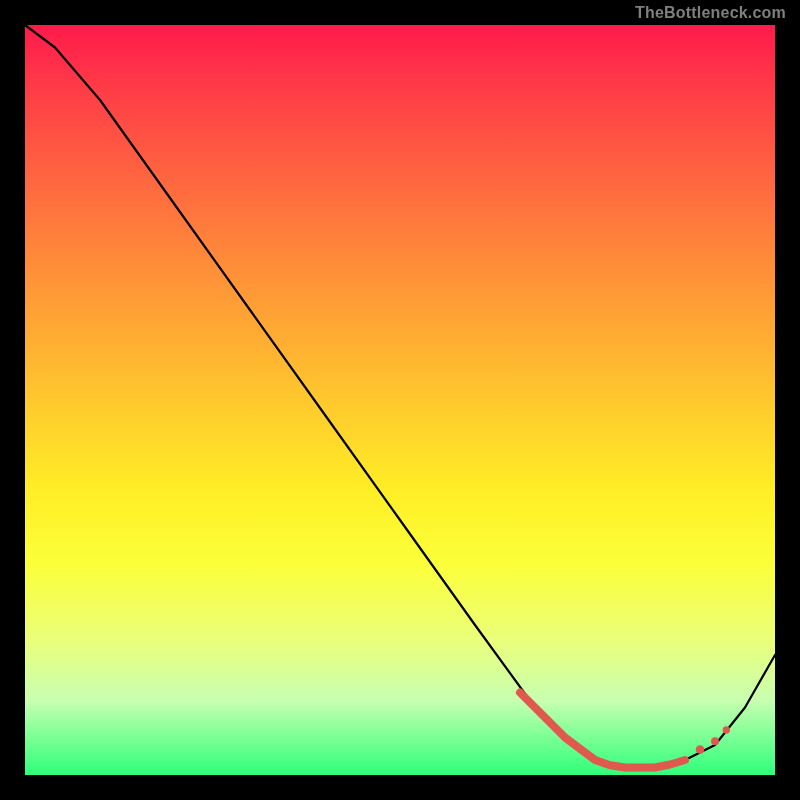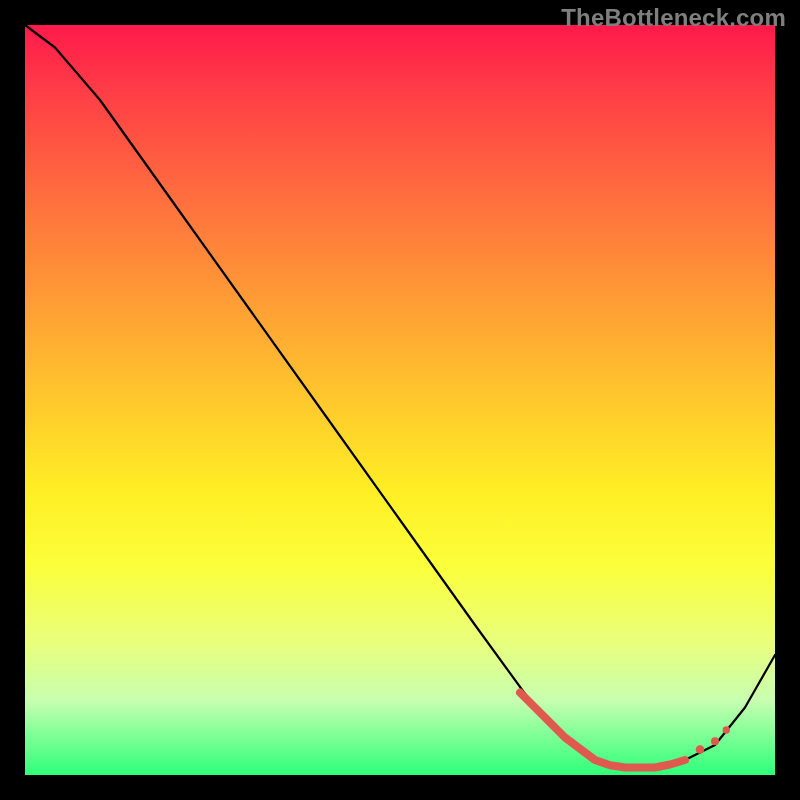--- a/index.html
+++ b/index.html
@@ -15,21 +15,21 @@
     position: relative;
     width: 800px;
     height: 800px;
     background: #000000;
   }
   .attribution {
     position: absolute;
     top: 4px;
     right: 14px;
     color: #7f7f7f;
-    font-size: 24px;
+    font-size: 16px;
     font-weight: 600;
     letter-spacing: 0.2px;
     z-index: 5;
   }
   .plot-area {
     position: absolute;
     left: 25px;
     top: 25px;
     width: 750px;
     height: 750px;

